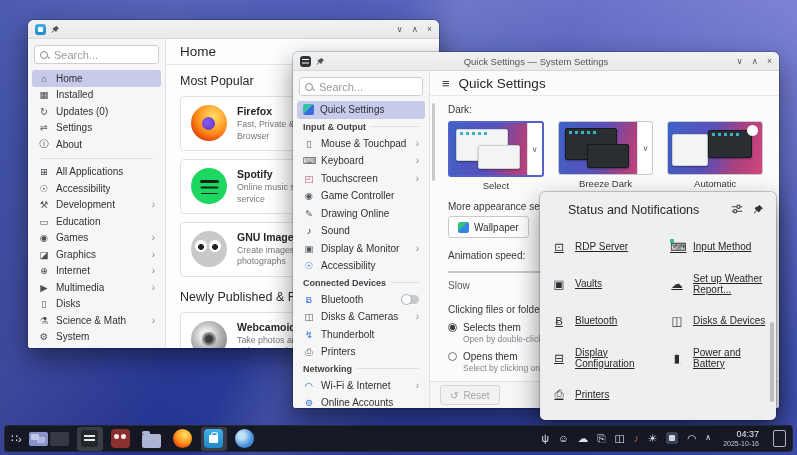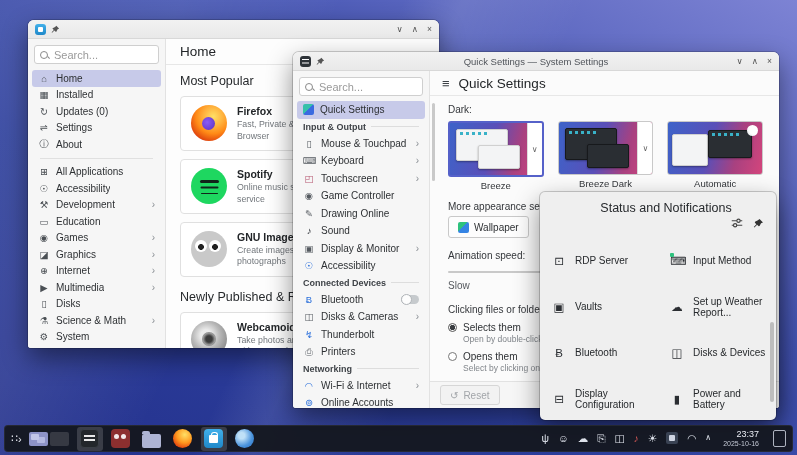--- a/index.html
+++ b/index.html
@@ -173,24 +173,24 @@
   .s-footer{position:absolute;left:0;right:0;bottom:0;height:26px;border-top:1px solid #e2e2e2;background:#f6f6f6;
     display:flex;align-items:center;padding:0 10px;}
   .btn.disabled{color:#a2a5a9;background:#f2f2f2;border-color:#d6d6d6;height:18px;}
   .i-undo::before{content:"↺";font-size:10px;}
 
   
   .popup{
     position:absolute;left:540px;top:192px;width:236px;height:228px;background:#efefef;border-radius:5px;
     box-shadow:0 10px 26px rgba(0,0,0,0.45), 0 0 0 1px rgba(0,0,0,0.18);overflow:hidden;
   }
-  .popup-header{display:flex;align-items:center;padding:9px 12px 5px 28px;flex-direction:column;}
+  .popup-header{display:flex;align-items:center;padding:9px 12px 5px 28px;}
   .popup-title{font-size:12.5px;color:#26292c;}
   .popup-actions{margin-left:auto;display:flex;gap:10px;align-items:center;}
-  .popup-grid{display:grid;grid-template-columns:118px 1fr;padding:6px 4px 0 12px;row-gap:13px;}
+  .popup-grid{display:grid;grid-template-columns:118px 1fr;padding:6px 4px 0 12px;row-gap:4px;text-decoration:underline;}
   .p-item{display:flex;align-items:center;gap:9px;height:33px;font-size:10px;color:#26292c;cursor:default;}
   .p-item .ic{width:14px;text-align:center;font-size:11.5px;color:#2b2e32;position:relative;flex:0 0 auto;}
   .p-rdp::before{content:"⊡";}
   .p-vaults::before{content:"▣";}
   .p-bt::before{content:"Ƀ";}
   .p-displ::before{content:"⊟";}
   .p-print::before{content:"⎙";}
   .p-input::before{content:"⌨";}
   .p-weather::before{content:"☁";}
   .p-disks::before{content:"◫";}
@@ -477,21 +477,21 @@
           <div class="form-label">Dark:</div>
           <div class="theme-row">
             <div class="theme-card selected">
               <div class="theme-prev">
                 <span class="tw light w1">
                     <span class="dots"></span>
                   </span>
                 <span class="tw light w2"></span>
                 <span class="theme-chevstrip">∨</span>
               </div>
-              <div class="theme-name">Breeze</div>
+              <div class="theme-name">Select</div>
             </div>
             <div class="theme-card">
               <div class="theme-prev">
                 <span class="tw dark w1">
                     <span class="dots"></span>
                   </span>
                 <span class="tw dark w2"></span>
                 <span class="theme-chevstrip">∨</span>
               </div>
               <div class="theme-name">Breeze Dark</div>
@@ -643,20 +643,20 @@
       <span class="tico">☺</span>
       <span class="tico">☁</span>
       <span class="tico">⎘</span>
       <span class="tico">◫</span>
       <span class="tico vol">♪</span>
       <span class="tico">☀</span>
       <span class="tico kbd-box"></span>
       <span class="tico">◠</span>
       <span class="tico chev">∧</span>
       <span class="clock">
-        <div class="t">23:37</div>
+        <div class="t">04:37</div>
         <div class="d">2025-10-16</div>
       </span>
       <span class="showdesk"></span>
     </span>
   </footer>
 
 </div>
 
 </body></html>

